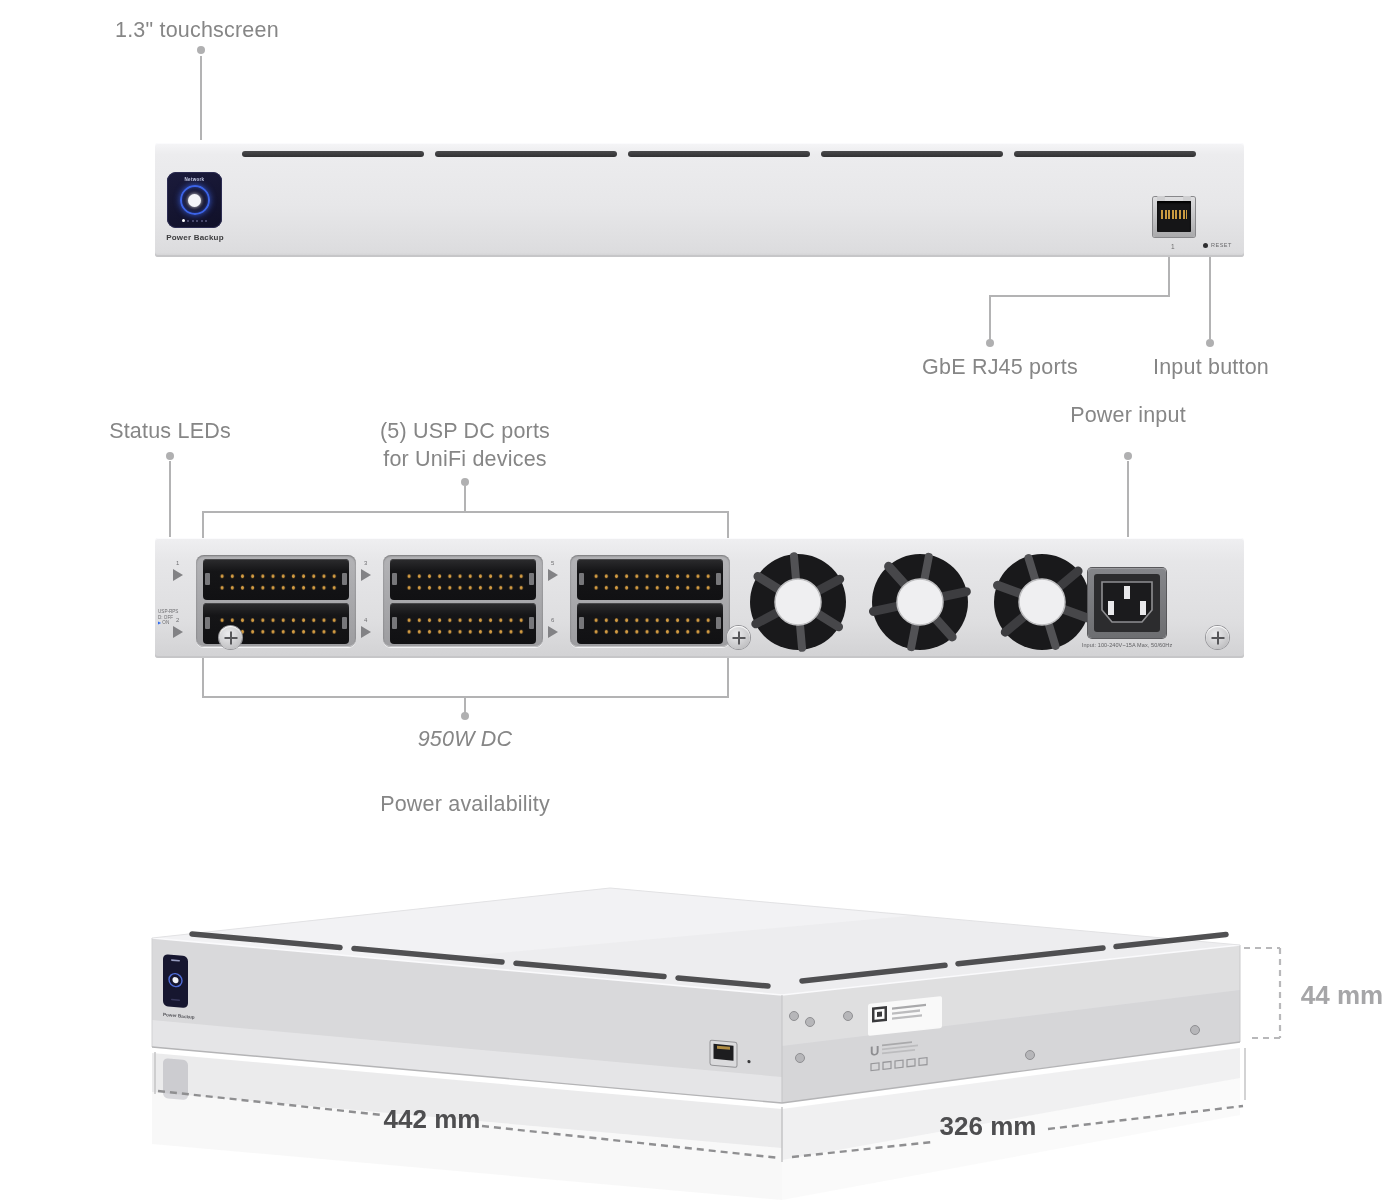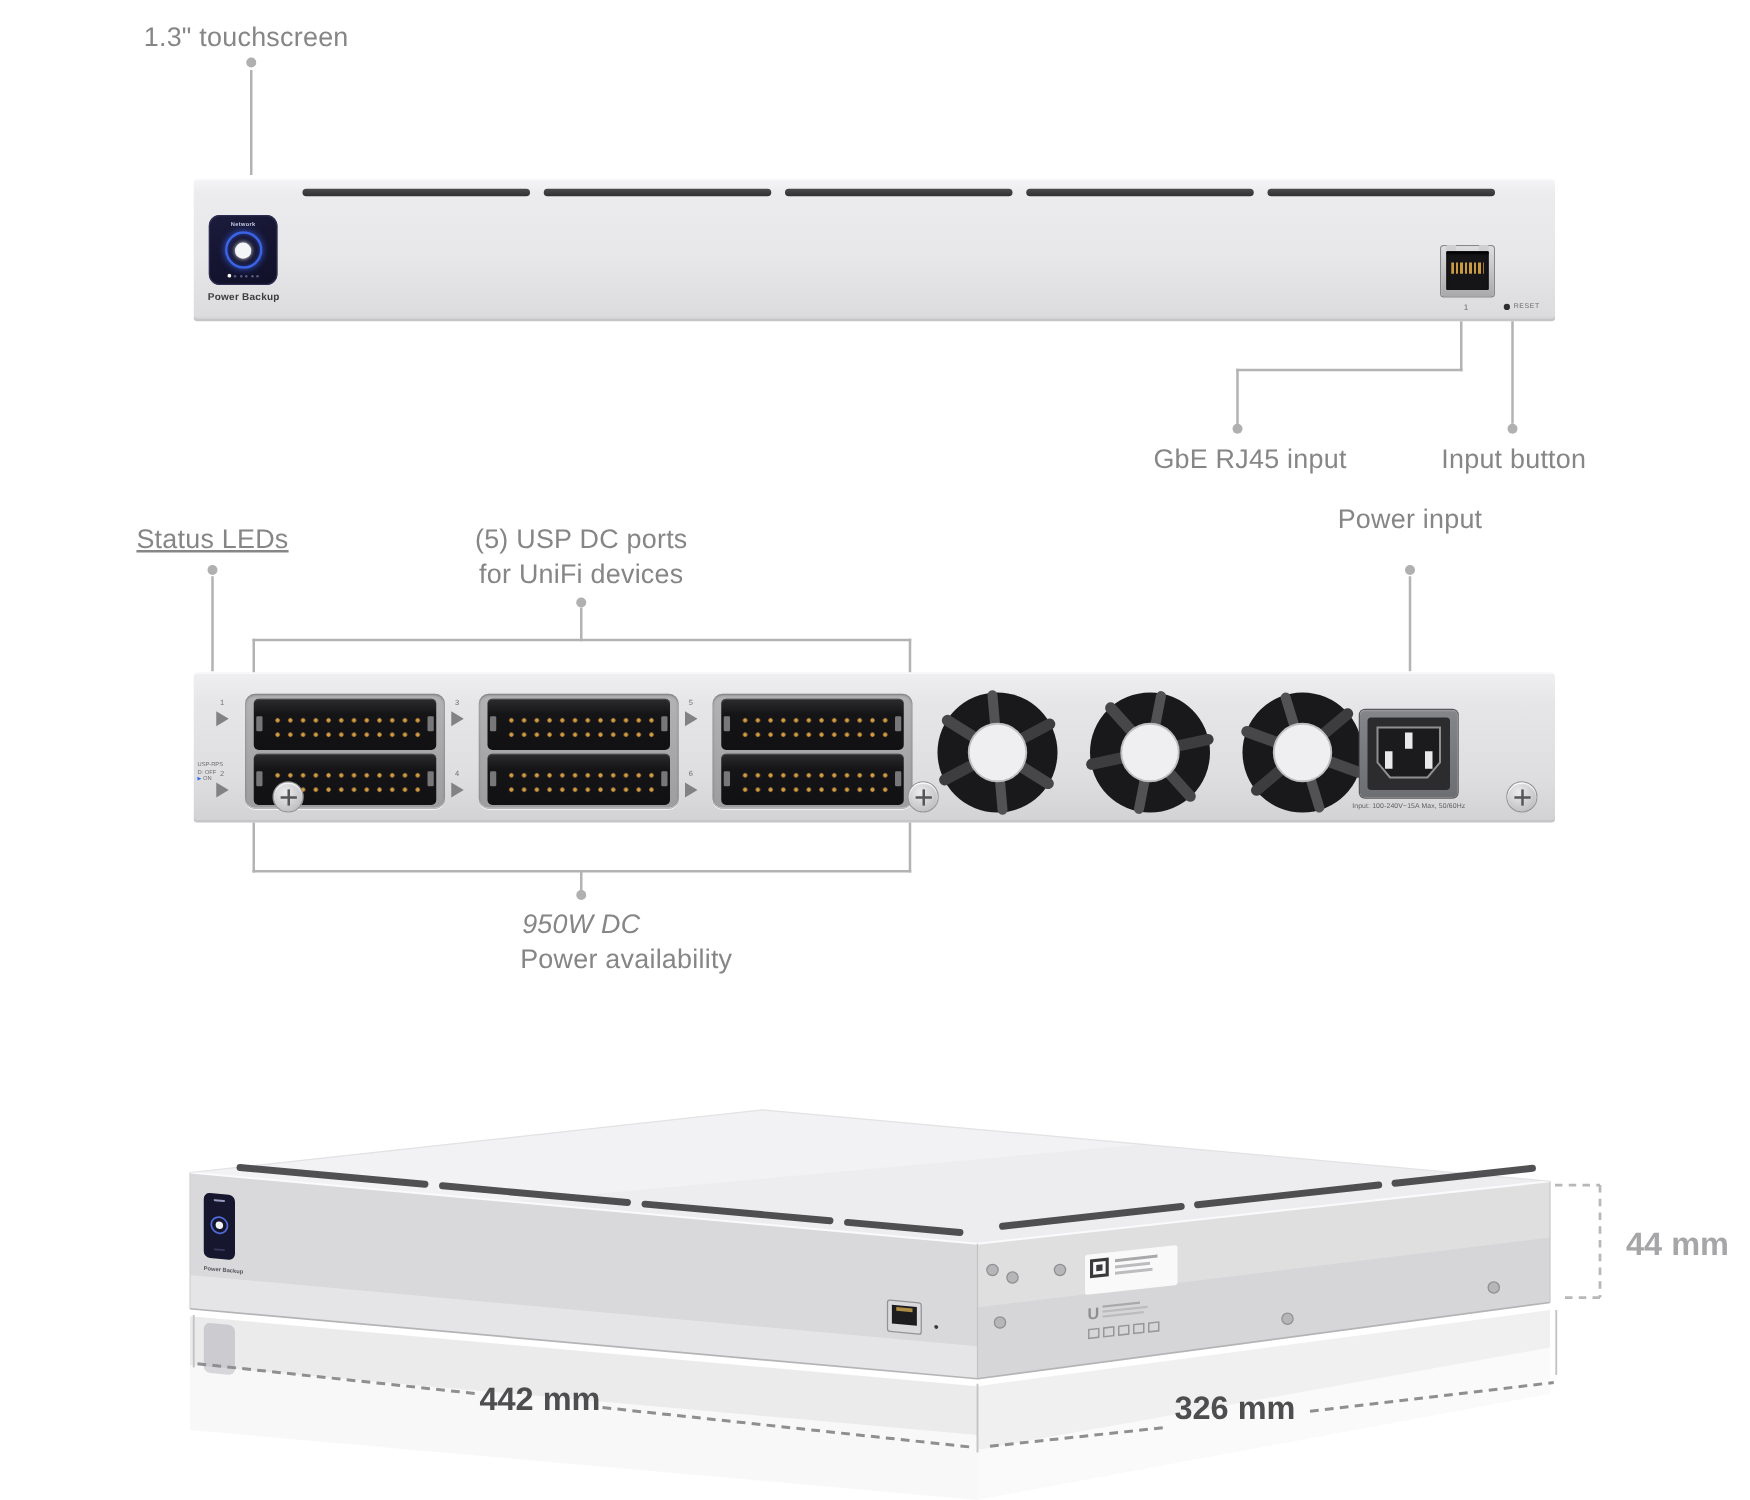--- a/index.html
+++ b/index.html
@@ -156,27 +156,27 @@
   <div class="reset-wrap">
     <span class="reset-dot"></span>
     <span class="reset-txt">RESET</span>
   </div>
 </div>
 
 <div class="vline" style="left:1168px;top:257px;height:40px;"></div>
 <div class="hline" style="left:989px;top:295px;width:181px;"></div>
 <div class="vline" style="left:989px;top:295px;height:46px;"></div>
 <div class="ldot" style="left:986px;top:339px;"></div>
-<div class="label center" style="left:1000px;top:353px;">GbE RJ45 input</div>
+<div class="label center" style="left:1000px;top:353px;">GbE RJ45 ports</div>
 
 <div class="vline" style="left:1209px;top:257px;height:82px;"></div>
 <div class="ldot" style="left:1206px;top:339px;"></div>
 <div class="label center" style="left:1211px;top:353px;">Input button</div>
 
-<div class="label center" style="left:170px;top:417px;text-decoration:underline;">Status LEDs</div>
+<div class="label center" style="left:170px;top:417px;">Status LEDs</div>
 <div class="ldot" style="left:166px;top:452px;"></div>
 <div class="vline" style="left:169px;top:461px;height:76px;"></div>
 
 <div class="label center" style="left:465px;top:417px;">(5) USP DC ports</div>
 <div class="label center" style="left:465px;top:445px;">for UniFi devices</div>
 <div class="ldot" style="left:461px;top:478px;"></div>
 <div class="vline" style="left:464px;top:486px;height:27px;"></div>
 <div class="hline" style="left:202px;top:511px;width:527px;"></div>
 <div class="vline" style="left:202px;top:511px;height:27px;"></div>
 <div class="vline" style="left:727px;top:511px;height:27px;"></div>
@@ -298,21 +298,21 @@
   <div class="screw" style="left:572px;top:88px;"></div>
   <div class="screw" style="left:1051px;top:88px;"></div>
 </div>
 
 <div class="vline" style="left:202px;top:658px;height:40px;"></div>
 <div class="vline" style="left:727px;top:658px;height:40px;"></div>
 <div class="hline" style="left:202px;top:696px;width:527px;"></div>
 <div class="vline" style="left:464px;top:696px;height:17px;"></div>
 <div class="ldot" style="left:461px;top:712px;"></div>
 <div class="label center" style="left:465px;top:725px;font-style:italic;">950W DC</div>
-<div class="label center" style="left:465px;top:753px;margin-left:36px;">Power availability</div>
+<div class="label center" style="left:465px;top:790px;">Power availability</div>
 
 <svg class="abs" style="left:100px;top:870px;" width="1300" height="330" viewBox="0 0 1300 330">
 
   <g>
     <polygon points="52,183 682,239 682,278 52,222" fill="#bcbcbf" opacity="0.30"></polygon>
     <polygon points="52,222 682,278 682,330 52,274" fill="#c6c6c9" opacity="0.13"></polygon>
     <polygon points="682,239 1140,178 1140,208 682,290" fill="#c2c2c5" opacity="0.24"></polygon>
     <polygon points="682,290 1140,208 1140,245 682,330" fill="#cccccf" opacity="0.10"></polygon>
     <g transform="translate(63,188) skewY(5.2)" opacity="0.15">
       <rect width="25" height="40" rx="5" fill="#1a1a38"></rect>

